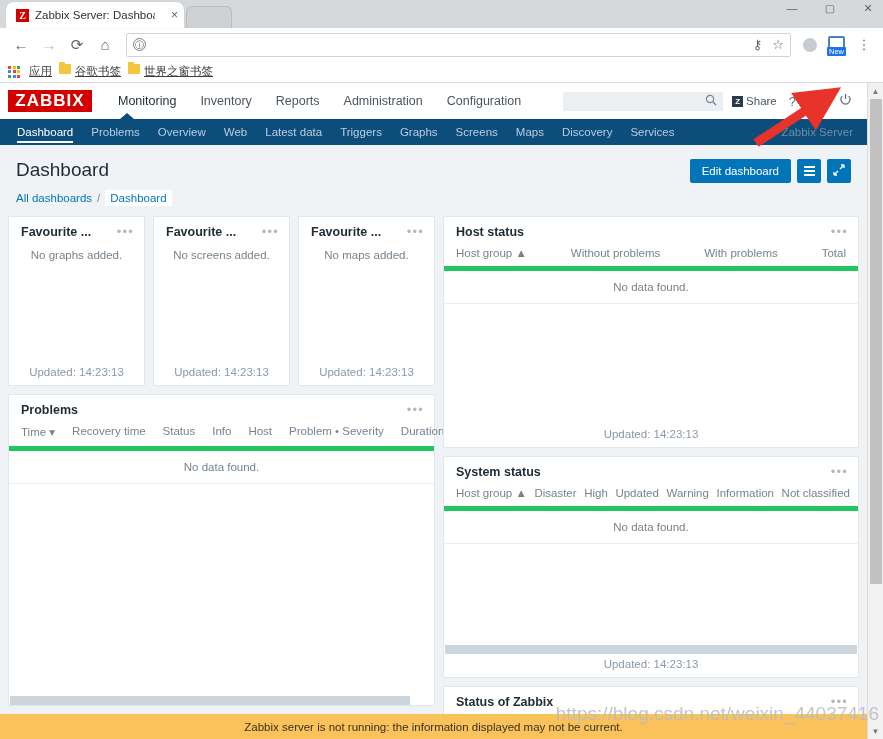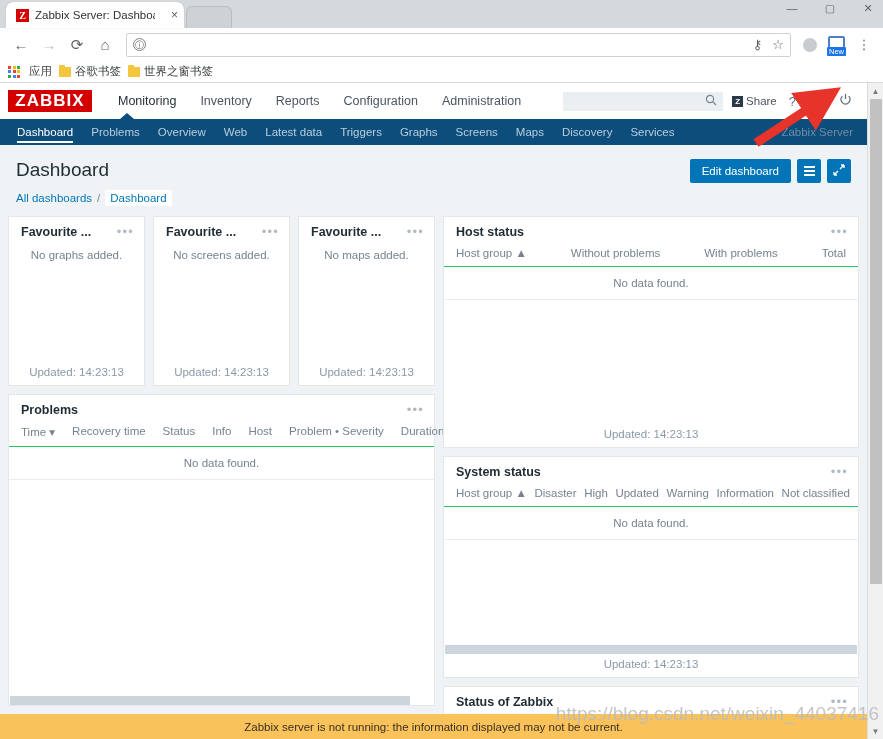--- a/index.html
+++ b/index.html
@@ -88,21 +88,21 @@
   .bookmarks {
     height: 22px; background:#fff; border-bottom:1px solid #d8dadd;
     display:flex; align-items:center; gap:7px; padding:0 8px;
     font-size:11.5px; color:#3c4043;
   }
   .apps-grid{
     display:grid;grid-template-columns:repeat(3,3px);grid-template-rows:repeat(3,3px);
     gap:1.5px; margin-right:2px;
   }
   .apps-grid i{display:block;width:3px;height:3px;}
-  .bm { display:flex;align-items:center;gap:4px; }
+  .bm { display:flex;gap:4px;text-decoration:underline; }
   .folder{
     width:12px;height:10px;background:#f5c53d;border-radius:1px;
     position:relative;flex:none;
   }
   .folder:before{
     content:"";position:absolute;left:0;top:-2px;width:6px;height:3px;
     background:#f5c53d;border-radius:1px 1px 0 0;
   }
 
   
@@ -197,21 +197,21 @@
   .whead{
     display:flex;align-items:center;padding:8px 10px 6px 12px;
   }
   .wtitle{ font-size:12.5px;font-weight:bold;color:#1f2c33;}
   .wdots{ margin-left:auto;color:#b0bac3;font-size:13px;letter-spacing:1.2px;line-height:8px;}
   .wempty{ text-align:center;font-size:11.5px;color:#76838f;padding:4px 0 10px;}
   .wupdated{ text-align:center;font-size:11.5px;color:#8a99a8;padding:4px 12px 7px; margin-top:auto;}
 
   .thead{
     display:flex; font-size:11.5px;color:#76838f;
-    padding: 2px 12px 7px 12px; border-bottom:1px solid #22c55e;
+    padding: 2px 12px 7px 12px; border-bottom:5px solid #22c55e;
   }
   .thead span{ white-space:nowrap; }
   .nodata{
     text-align:center;font-size:11.5px;color:#76838f;
     padding:10px 0; border-bottom:1px solid #ebeef0;
   }
   .hscroll{ height:9px;background:#ccd5dc;margin:0 1px; }
 
   
   .warnbar{
@@ -311,22 +311,22 @@
   </div>
 
   <div class="viewport">
 
     <div class="zheader">
       <div class="zlogo">ZABBIX</div>
       <nav class="zmenu">
         <a href="#" class="sel">Monitoring</a>
         <a href="#">Inventory</a>
         <a href="#">Reports</a>
+        <a href="#">Administration</a>
         <a href="#">Configuration</a>
-        <a href="#">Administration</a>
       </nav>
       <div class="zsearchwrap">
         <div class="zsearch">
           <input type="text" placeholder="" style="">
           <span class="mag">
             <svg width="12" height="12" viewBox="0 0 12 12">
                 <circle cx="5" cy="5" r="3.6" fill="none" stroke="#768696" stroke-width="1.2"></circle>
                 <line x1="7.8" y1="7.8" x2="11" y2="11" stroke="#768696" stroke-width="1.3"></line>
               </svg>
           </span>

